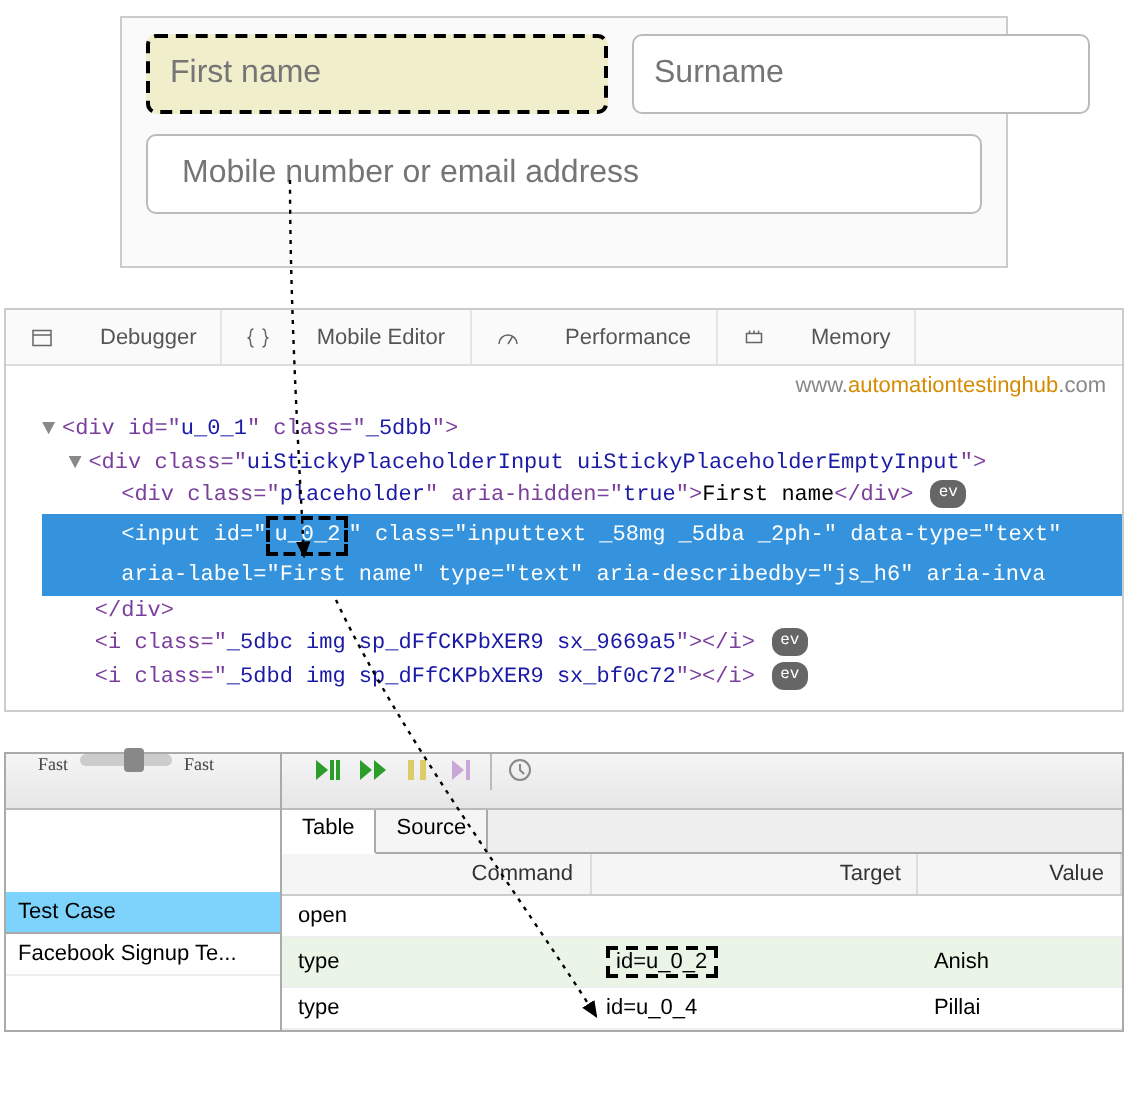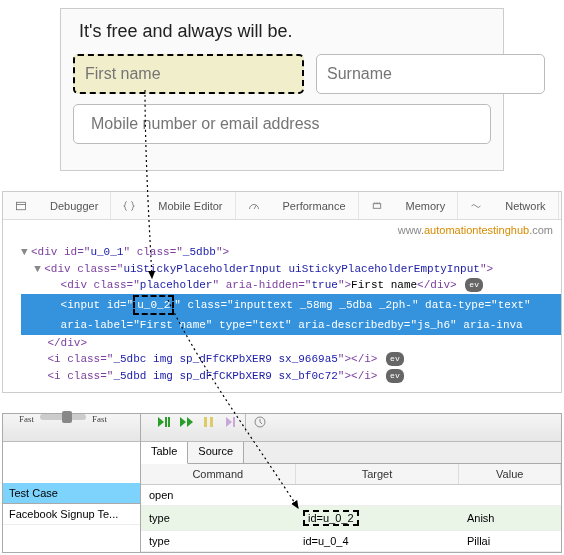--- a/index.html
+++ b/index.html
@@ -41,35 +41,34 @@
 .speed-label { font-size: 9px; color: #444; }
 .slider { width: 46px; height: 6px; background: #ccc; border-radius: 3px; position: relative; }
 .slider::after { content:''; position:absolute; left: 22px; top:-3px; width:10px; height:12px; background:#888; border-radius:2px; }
 .play-btn { width: 16px; height: 16px; display: inline-flex; align-items: center; justify-content: center; }
 .tc-header { background: #7dd3fc; border-bottom: 1px solid #aaa; padding: 4px 6px; font-size: 11px; margin-top: 41px; }
 .tc-item { padding: 4px 6px; font-size: 11px; border-bottom: 1px solid #eee; }
 .ide-tabs { display: flex; background: #eee; border-bottom: 1px solid #aaa; height: 22px; }
 .ide-tab { padding: 3px 10px; font-size: 11px; border-right: 1px solid #aaa; background: #f5f5f5; text-align: right; }
 .ide-tab.active { background: #fff; border-bottom: 1px solid #fff; margin-bottom: -1px; }
 .cmd-table { width: 100%; border-collapse: collapse; font-size: 11px; }
-.cmd-table th { text-align: center; padding: 4px 8px; border-bottom: 1px solid #ccc; border-right: 1px solid #ddd; background: #f5f5f5; font-weight: normal; color: #333; }
+.cmd-table th { text-align: right; padding: 4px 8px; border-bottom: 1px solid #ccc; border-right: 1px solid #ddd; background: #f5f5f5; font-weight: normal; color: #333; }
 .cmd-table td { padding: 4px 8px; border-bottom: 1px solid #eee; }
 .cmd-table tr.hl { background: #eaf5e8; }
 .target-box { border: 2px dashed #000; padding: 0 3px; display: inline-block; }
 
 
 .arrow-svg { position: absolute; left: 0; top: 0; pointer-events: none; }
 </style>
 </head>
 <body>
 
 <div style="position:relative;">
 
 <div class="signup-panel">
-  <div class="signup-tag">It's free and always will be.</div>
   <div class="input-row">
     <input class="fb-input highlight" placeholder="First name" style="">
     <input class="fb-input" placeholder="Surname" style="">
   </div>
   <div class="input-row full-row">
     <input class="fb-input" placeholder="Mobile number or email address" style="">
   </div>
 </div>
 
 <div class="devtools">
@@ -95,26 +94,20 @@
       <span>Performance</span>
     </div>
     <div class="dt-tab">
       <svg viewBox="0 0 16 16">
             <rect x="3" y="5" width="10" height="6" fill="none" stroke="#666"></rect>
             <line x1="5" y1="3" x2="5" y2="5" stroke="#666"></line>
             <line x1="8" y1="3" x2="8" y2="5" stroke="#666"></line>
             <line x1="11" y1="3" x2="11" y2="5" stroke="#666"></line>
           </svg>
       <span>Memory</span>
-    </div>
-    <div class="dt-tab">
-      <svg viewBox="0 0 16 16">
-            <path d="M2 8 Q5 4 8 8 Q11 12 14 8" fill="none" stroke="#666"></path>
-          </svg>
-      <span>Network</span>
     </div>
   </div>
   <div class="watermark">
     <span>www.</span><span class="accent">automationtestinghub</span><span>.com</span>
   </div>
   <div class="source">
     <div class="line"><span class="twist">▼</span><span class="tag-open">&lt;div id="</span><span class="attr-val">u_0_1</span><span class="tag-open">" class="</span><span class="attr-val">_5dbb</span><span class="tag-open">"&gt;</span></div>
     <div class="line">  <span class="twist">▼</span><span class="tag-open">&lt;div class="</span><span class="attr-val">uiStickyPlaceholderInput uiStickyPlaceholderEmptyInput</span><span class="tag-open">"&gt;</span></div>
     <div class="line">      <span class="tag-open">&lt;div class="</span><span class="attr-val">placeholder</span><span class="tag-open">" aria-hidden="</span><span class="attr-val">true</span><span class="tag-open">"&gt;</span><span class="txt">First name</span><span class="tag-open">&lt;/div&gt;</span> <span class="ev">ev</span></div>
     <div class="line sel-line">      <span class="tag-open">&lt;input</span><span> id="</span><span class="id-box"><span>u_0_2</span></span><span>"</span><span> class="inputtext _58mg _5dba _2ph-" data-type="text"</span></div>

